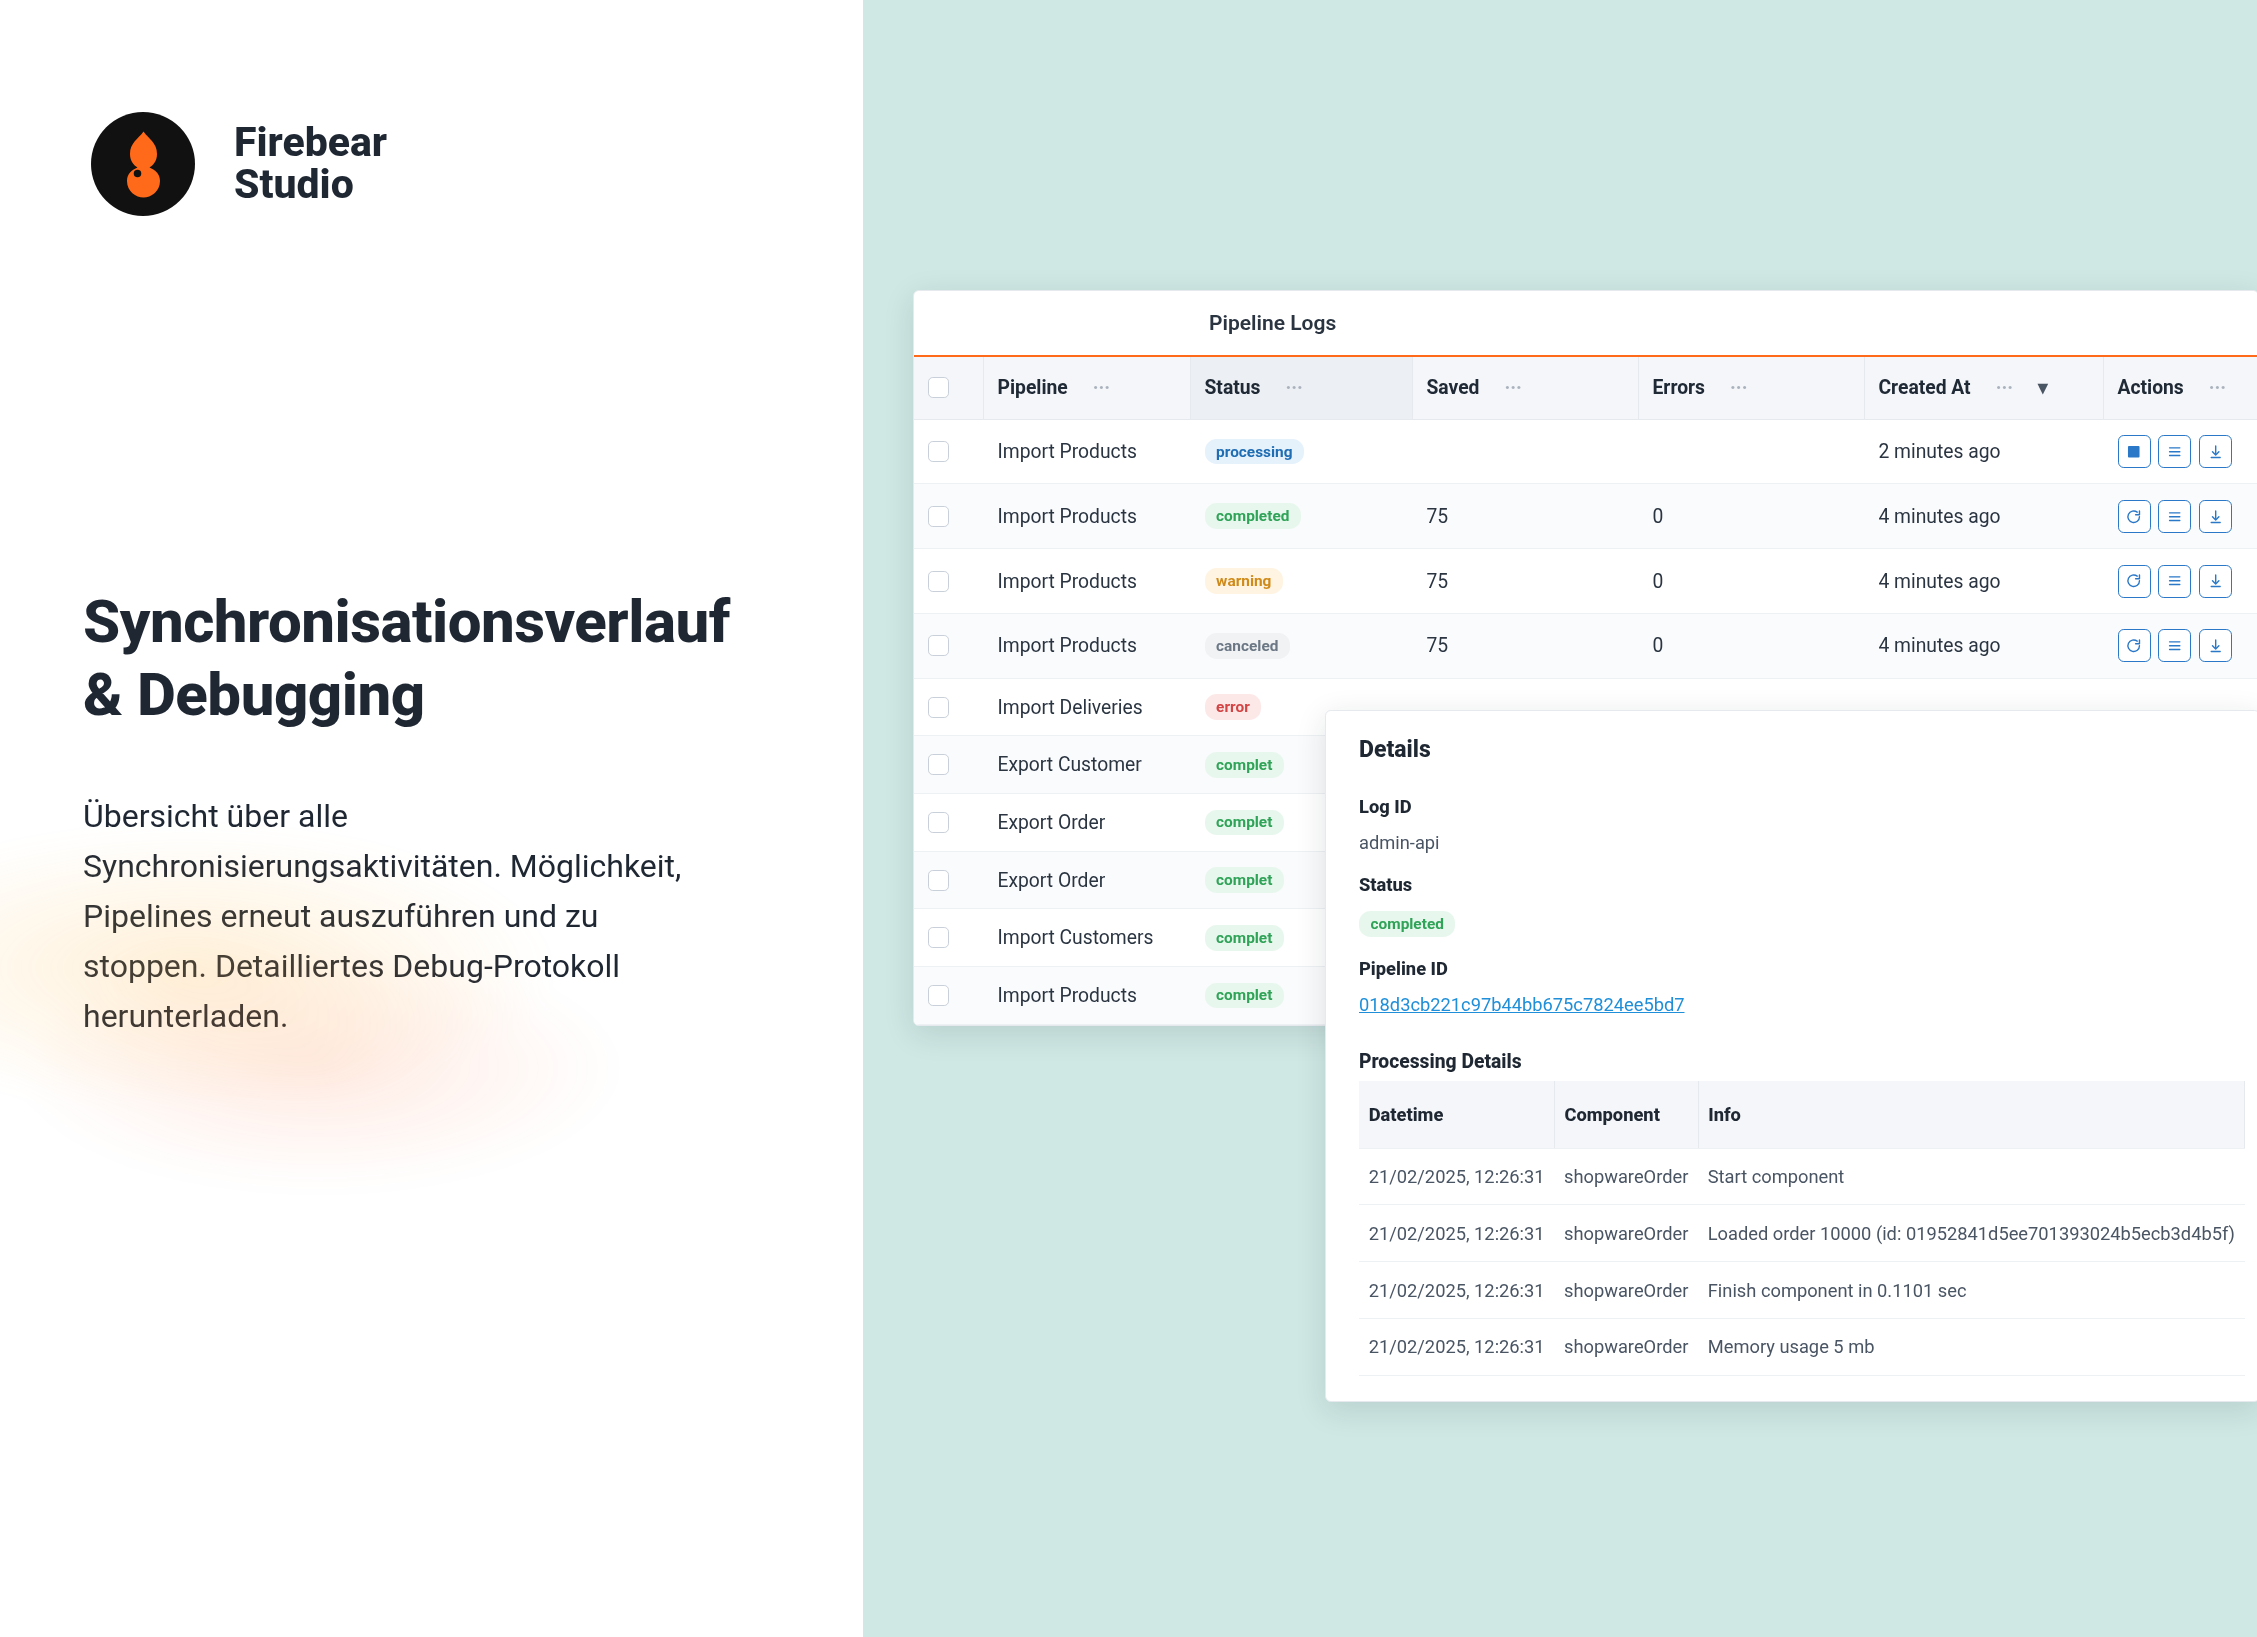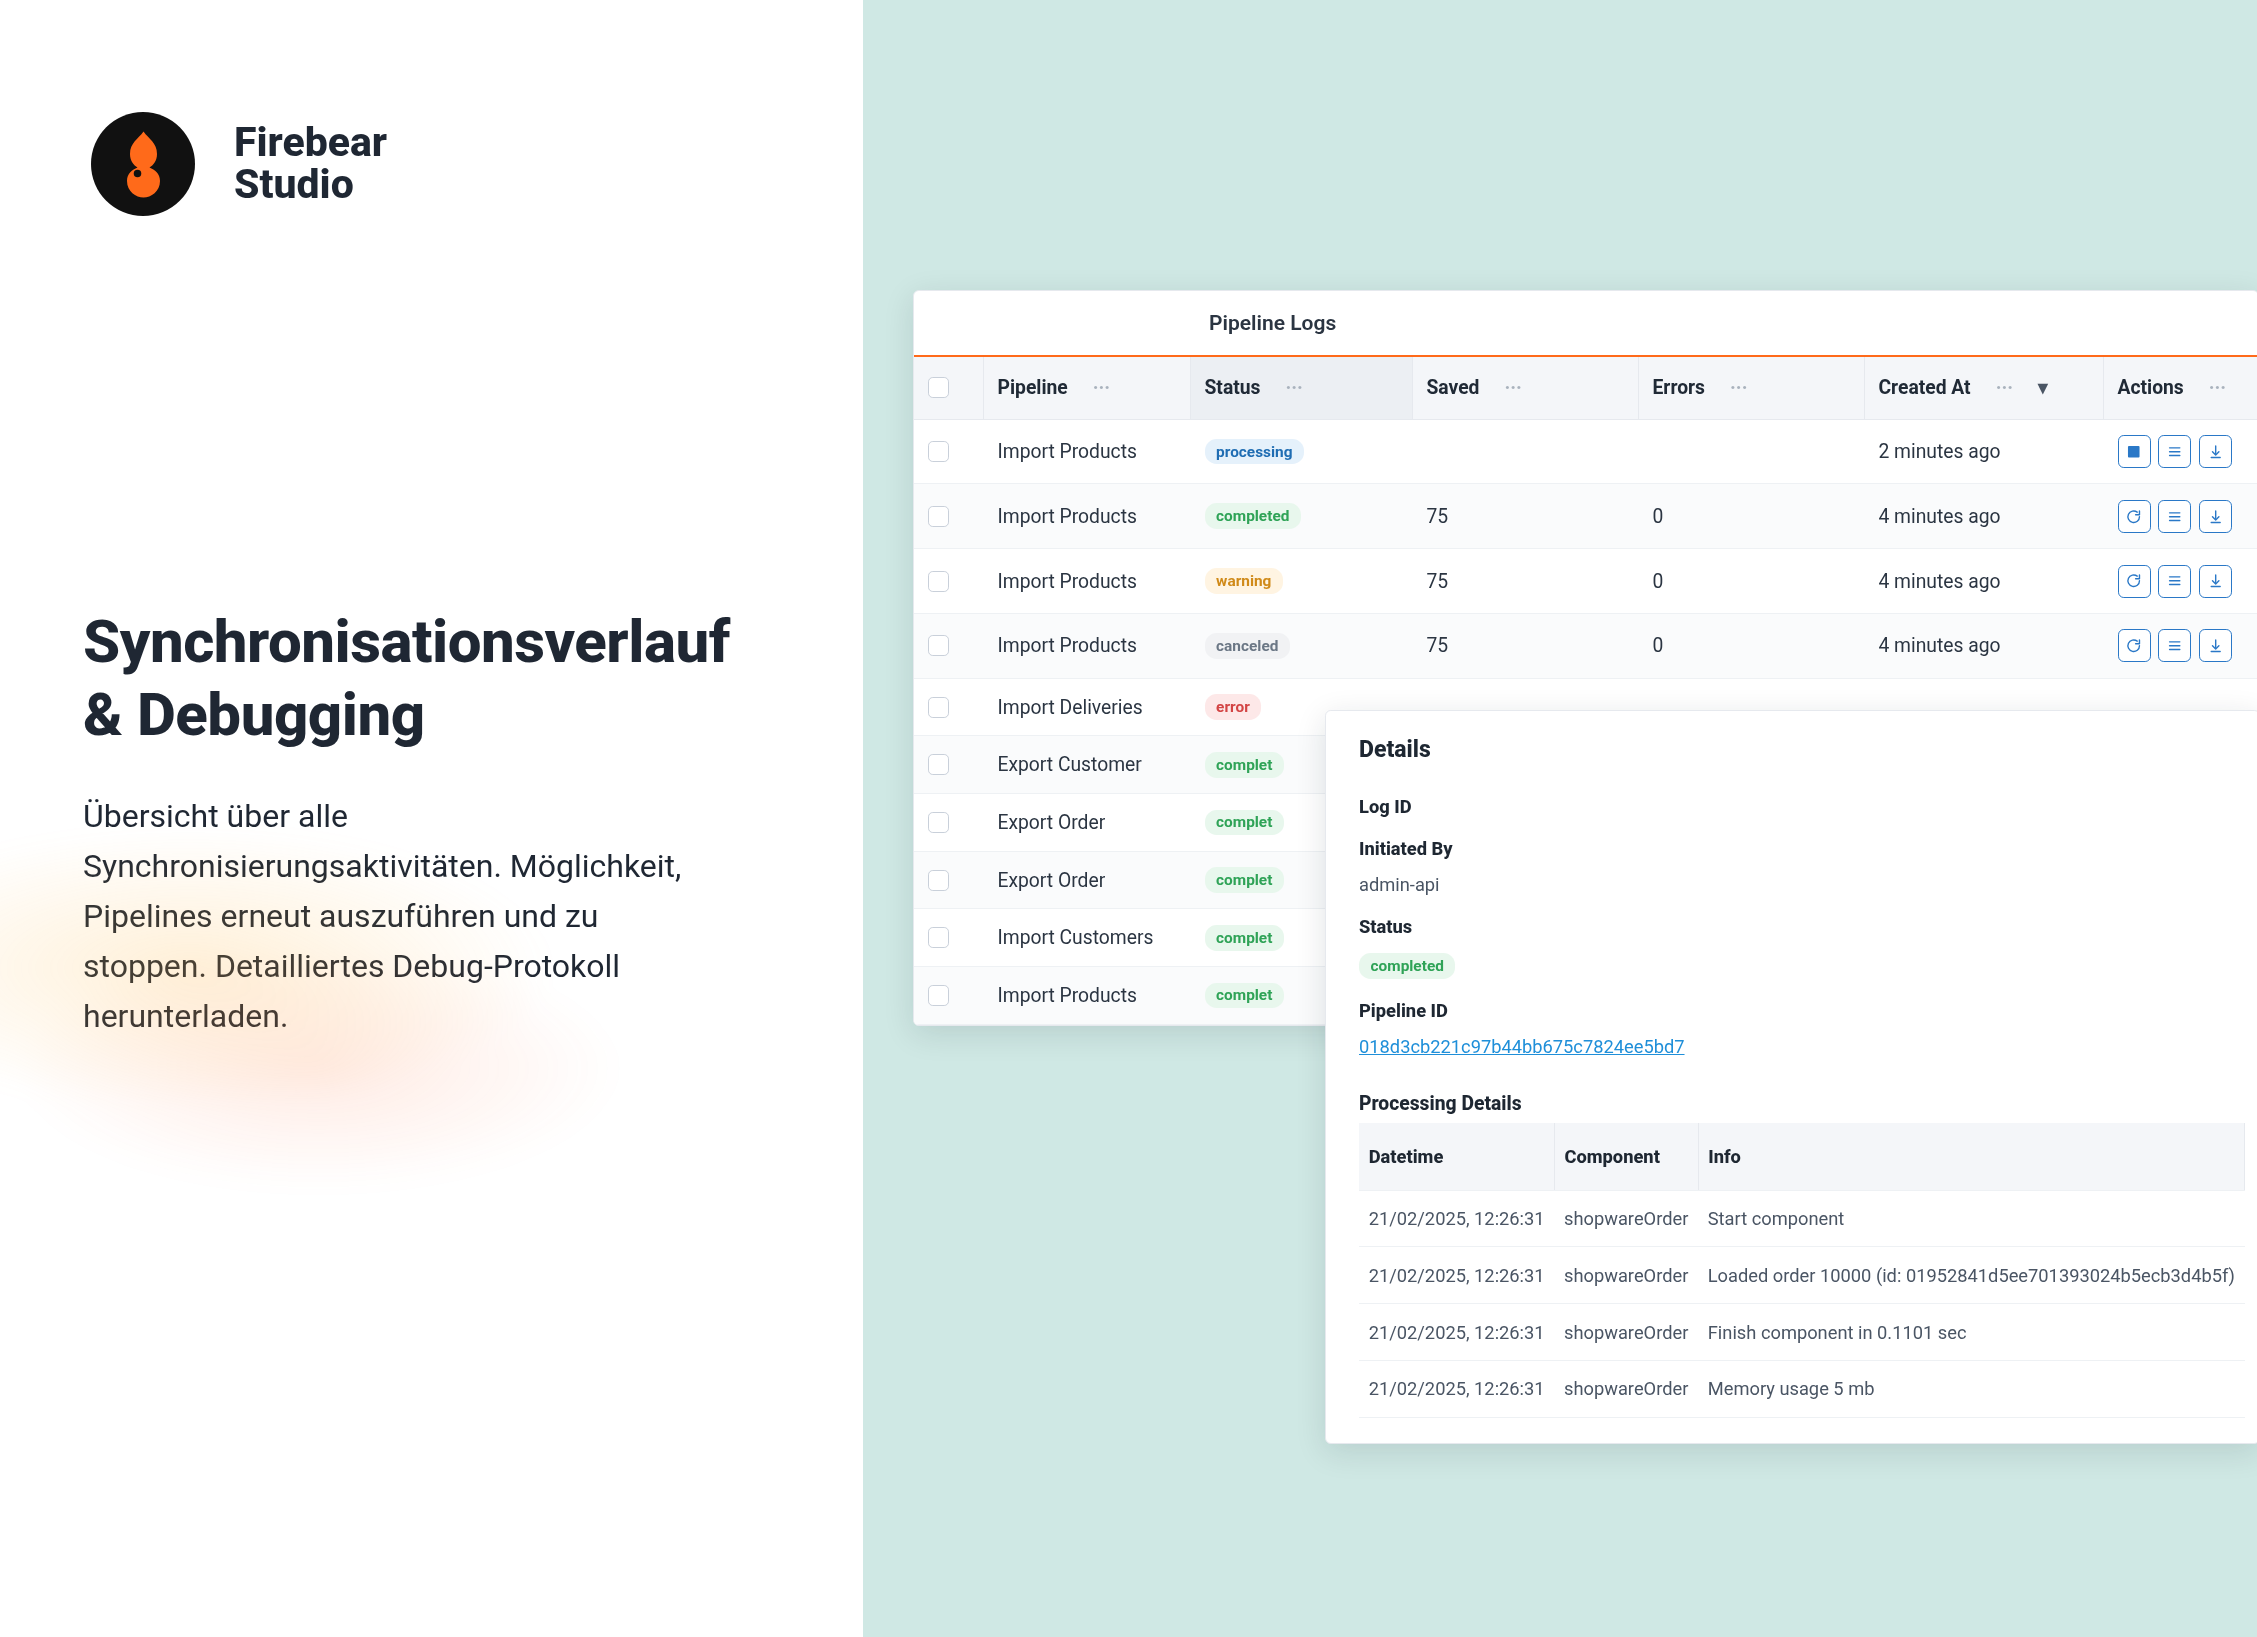--- a/index.html
+++ b/index.html
@@ -44,21 +44,21 @@
   }
 
   
   .brand{position:absolute; left:91px; top:112px; display:flex; align-items:center; gap:39px}
   .brand .logo{width:104px; height:104px; border-radius:50%; background:#111; display:flex; align-items:center; justify-content:center}
   .brand .name{font-weight:800}
   .brand .name .l1{font-size:41px; line-height:1.0}
   .brand .name .l2{font-size:41px; line-height:1.05}
 
   
-  .headline{position:absolute; left:83px; top:605px; white-space:nowrap}
+  .headline{position:absolute; left:83px; top:585px; white-space:nowrap}
   .headline h1{margin:0; font-weight:800; letter-spacing:-0.5px; font-size:60px; line-height:1.22}
   .copy{position:absolute; left:83px; top:792px; width:618px; font-size:32px; line-height:1.56; color:#1f2733}
 
   
   .logs-card{
     position:absolute; left:50px; top:290px; width:1346px; background:var(--card);
     border-radius:5.8px; box-shadow:var(--shadow); overflow:hidden;
     border:1px solid var(--border);
   }
   .logs-title{height:66px; display:flex; align-items:center; justify-content:flex-start; padding-left:295px;
@@ -434,21 +434,20 @@
           </tbody>
       </table>
     </div>
 
     <div class="details-card">
       <div class="pad">
         <h2>Details</h2>
 
         <div class="field-label">Log ID</div>
 
-        <div class="field-label">Initiated By</div>
         <div class="field-value">admin-api</div>
 
         <div class="field-label">Status</div>
         <div><span class="badge b-completed">completed</span></div>
 
         <div class="field-label">Pipeline ID</div>
         <a href="#" class="field-value link">018d3cb221c97b44bb675c7824ee5bd7</a>
 
         <div class="proc-title">Processing Details</div>
 

